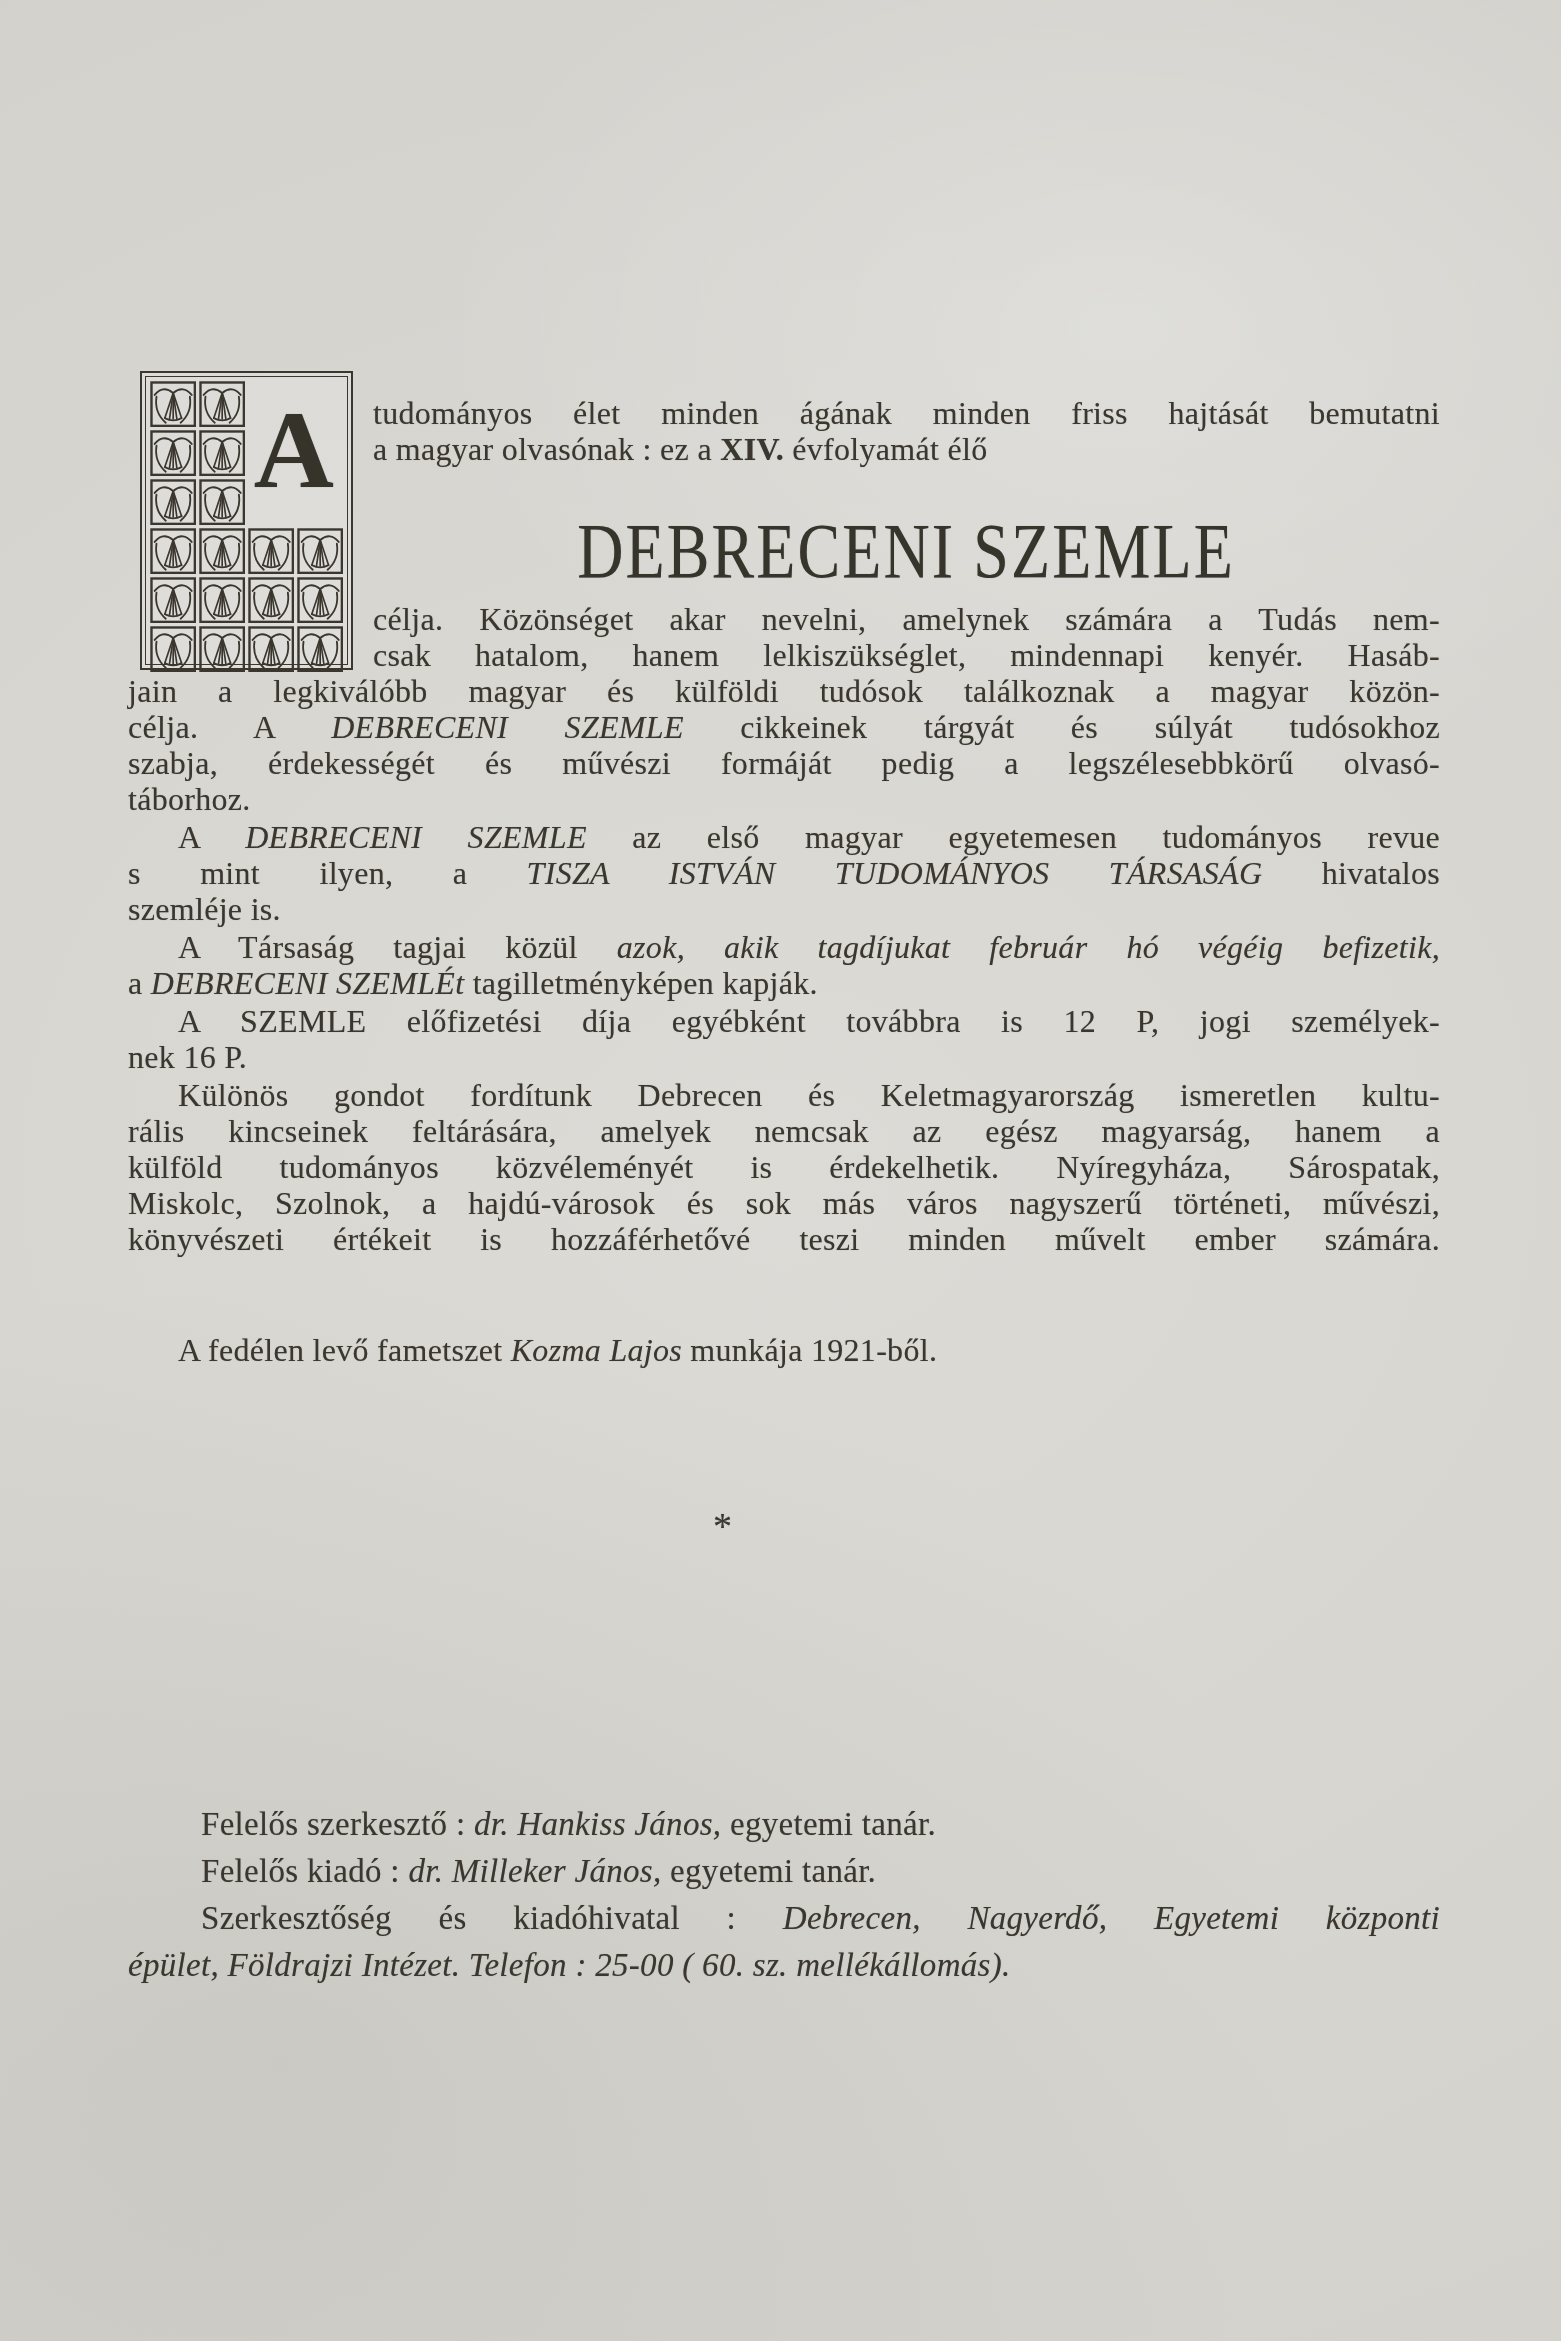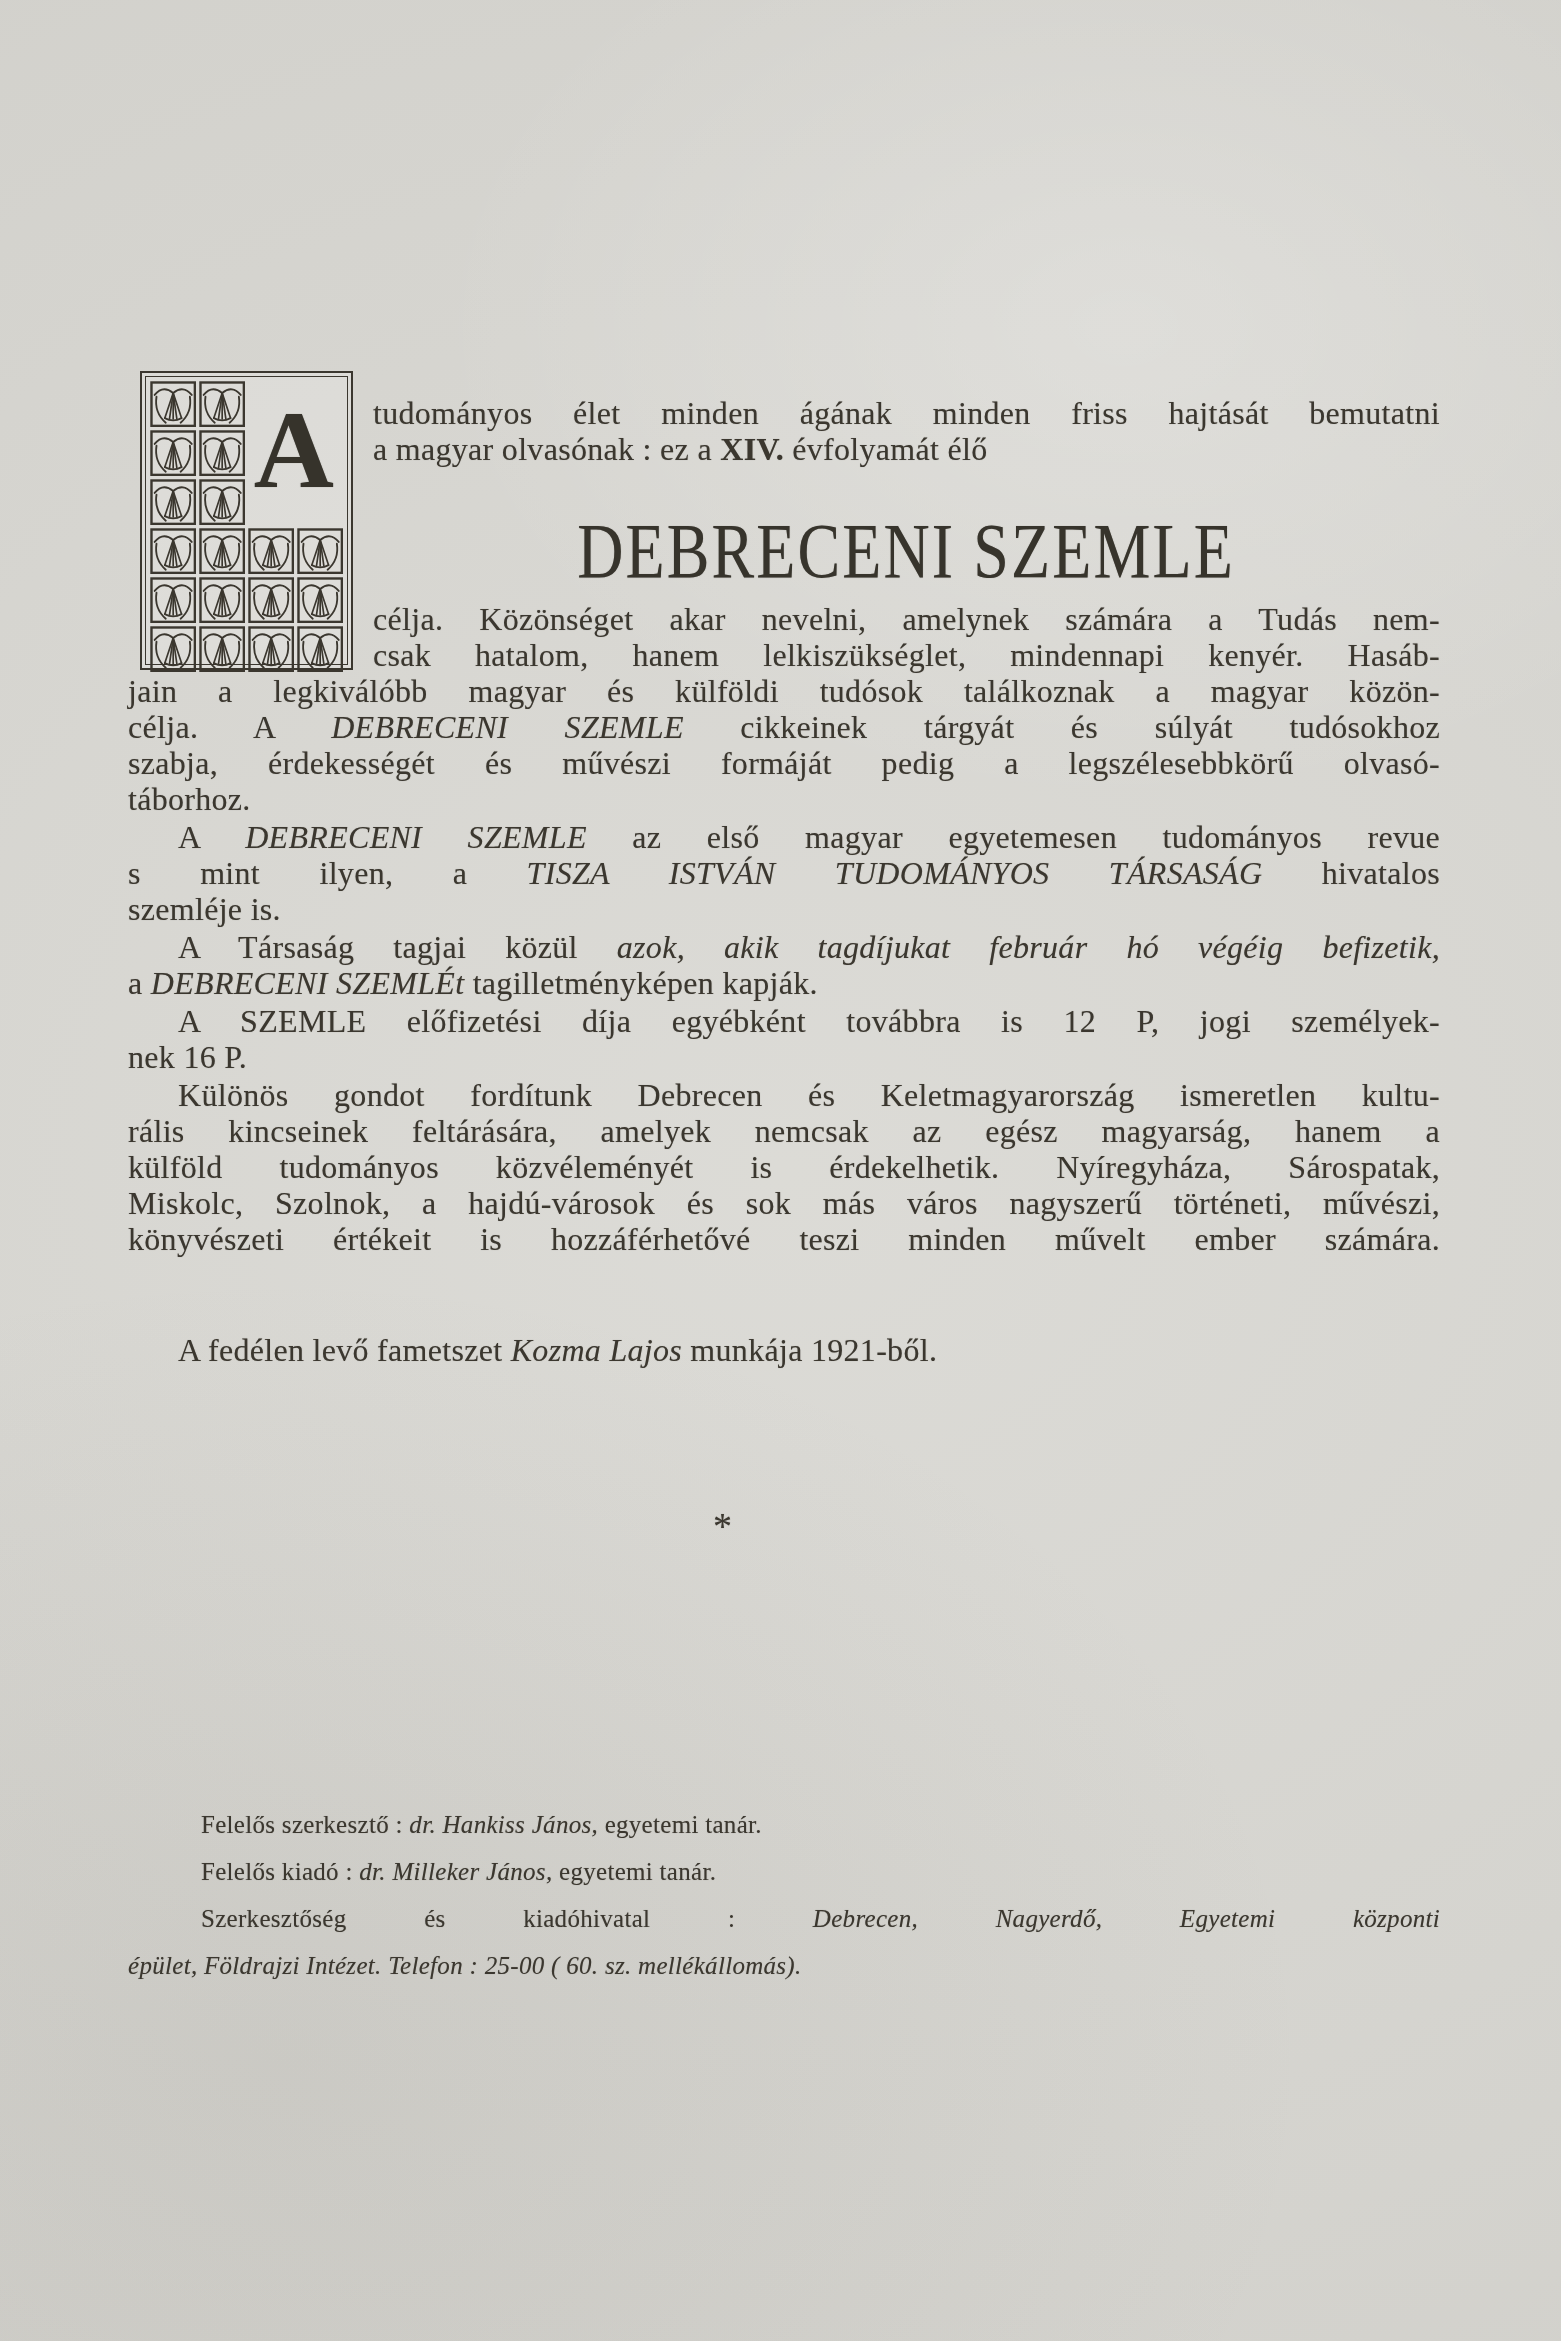--- a/index.html
+++ b/index.html
@@ -106,21 +106,21 @@
     position:absolute;left:705px;top:1507px;width:35px;
     text-align:center;
     font-size:38px;line-height:38px;
     color:var(--ink);
     text-shadow:0 0 0.9px rgba(56,52,44,.4);
   }
   #imprint{
     position:absolute;left:128px;top:1801px;width:1312px;
   }
   #imprint .line{
-    font-size:25px;
+    font-size:33px;
     line-height:47px;
   }
   #imprint .ind{padding-left:73px;}
 </style>
 </head>
 <body>
 
 <div id="main-flow" style="position:absolute;">
   <div id="ornament-spacer"></div>
   <div id="ornament">

